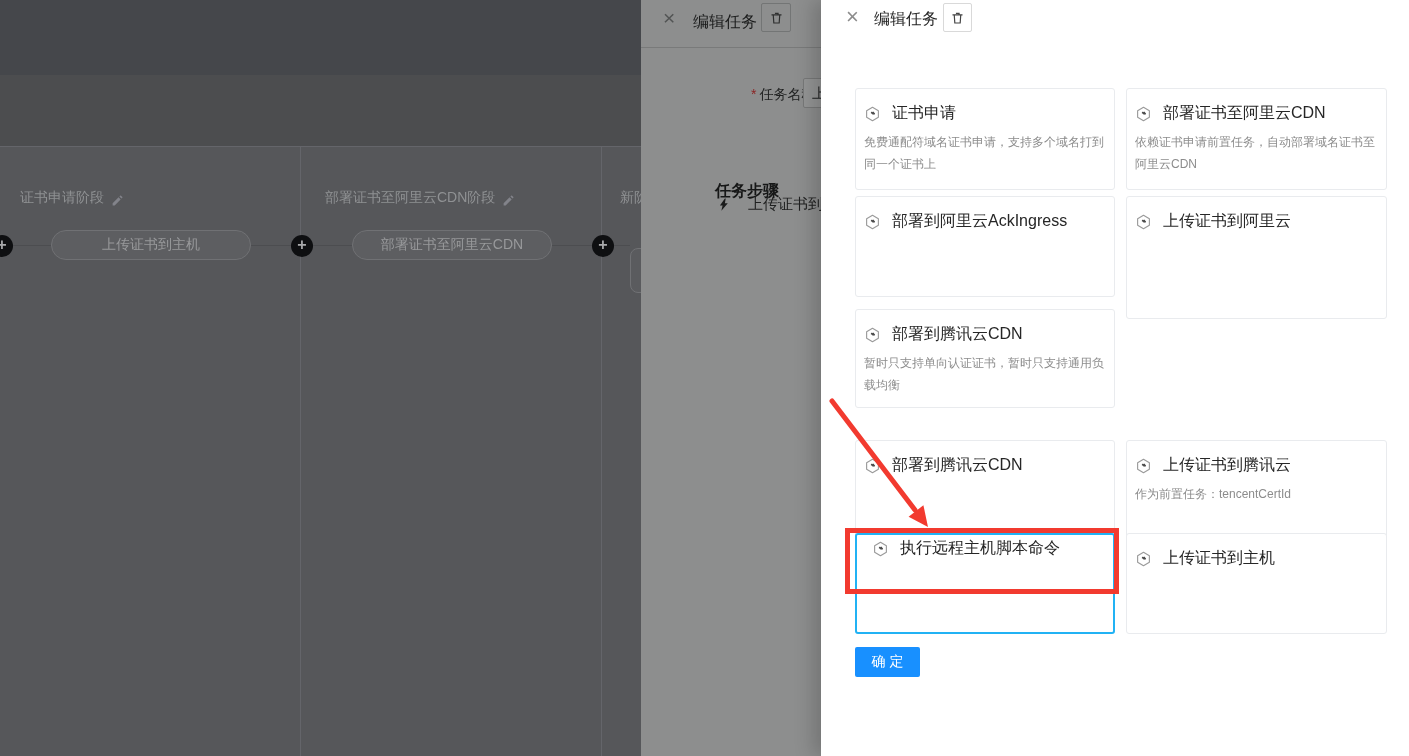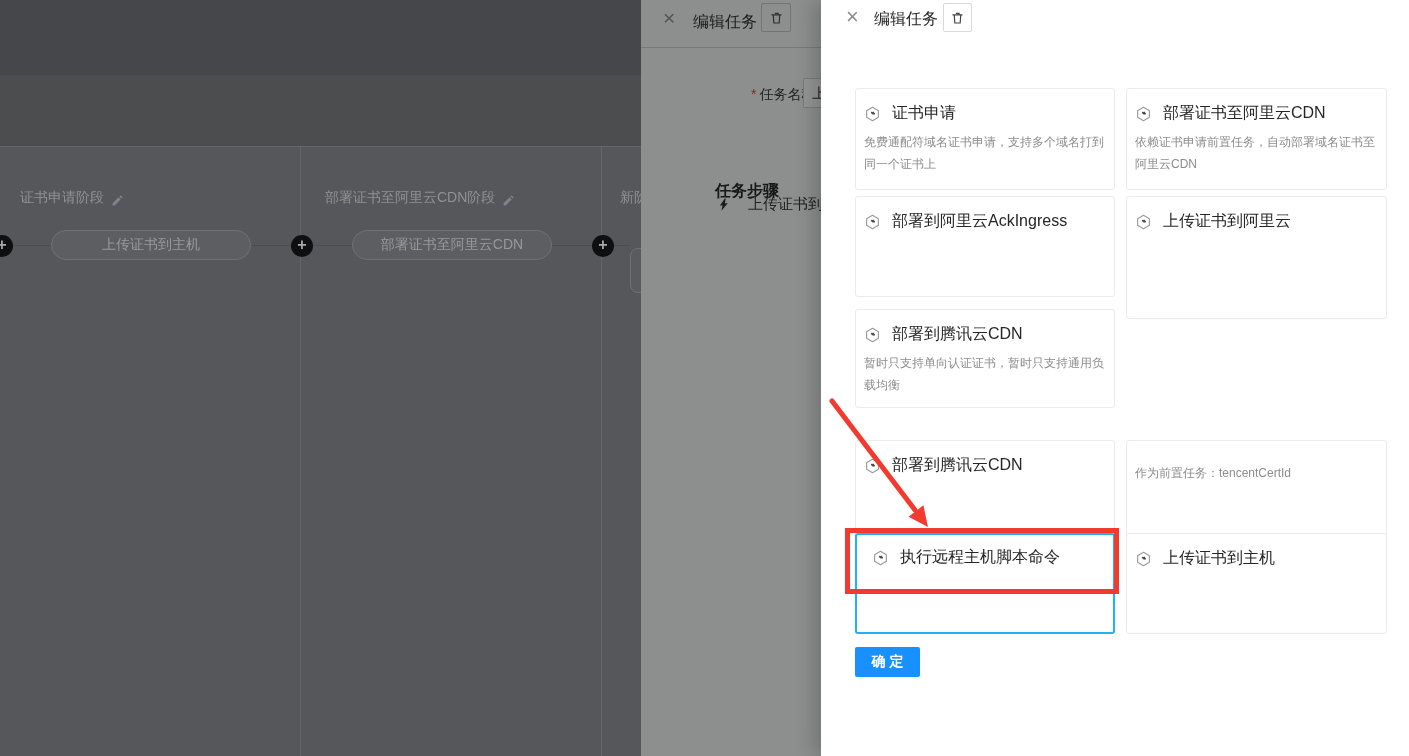--- a/index.html
+++ b/index.html
@@ -37,27 +37,27 @@
   
   #drawer-pick { position:absolute; left:821px; top:0; width:588px; height:756px; background:#ffffff; box-shadow:-8px 0 18px rgba(0,0,0,0.18); }
   #drawer-pick .close { position:absolute; left:25px; top:6px; font-size:22px; color:#8c8c8c; line-height:1; cursor:default; }
   #drawer-pick .ttl { position:absolute; left:53px; top:9px; font-size:16px; font-weight:500; color:#262626; }
   #drawer-pick .trash-btn { position:absolute; left:122px; top:3px; width:29px; height:29px; border:1px solid #d9d9d9; border-radius:2px; background:#fff; display:flex; align-items:center; justify-content:center; }
   #drawer-pick .trash-btn svg { stroke:#434343; }
 
   .row { position:absolute; left:34px; display:flex; gap:11px; }
   .card { width:260px; background:#fff; border:1px solid #e9ebee; border-radius:3px; padding:14px 8px; }
   .card.c2 { width:261px; }
-  .card.selected { border:2px solid #21b2f4; padding:12px 15px; }
+  .card.selected { border:2px solid #21b2f4; padding:3px 15px; }
   .card-title { display:flex; align-items:center; gap:11px; }
   .card-title .t { font-size:16px; color:#262626; white-space:nowrap; }
   .card-desc { margin-top:7px; font-size:12px; color:#8c8c8c; line-height:22px; }
   .hex-icon { flex:0 0 auto; }
 
-  .confirm-btn { position:absolute; left:34px; top:647px; width:65px; height:30px; background:#1890ff; border:none; border-radius:2px; color:#fff; font-size:14px; font-family:inherit; cursor:pointer;font-weight:bold; }
+  .confirm-btn { position:absolute; left:34px; top:647px; width:65px; height:30px; background:#1890ff; border:none; border-radius:2px; color:#fff; font-size:14px; font-family:inherit; cursor:pointer; }
 
   
   #anno-rect { position:absolute; left:845px; top:528px; width:274px; height:66px; border:5px solid #f23a2f; z-index:50; pointer-events:none; }
   #anno-arrow { position:absolute; left:815px; top:385px; z-index:50; pointer-events:none; }
 </style>
 </head>
 <body>
 
 <div id="screen">
 
@@ -198,20 +198,27 @@
         <div class="card-title">
           <svg class="hex-icon" width="17" height="18" viewBox="0 0 24 24">
               <path d="M12 2.5l8.3 4.8v9.4L12 21.5l-8.3-4.8V7.3z" fill="none" stroke="#9a9a9a" stroke-width="1.6" stroke-linejoin="round"></path>
               <path d="M12.6 8.9c1.1-.4 2 .4 1.8 1.5 1.1.2 1.5 1.3.8 2.1-.7.8-1.8.6-2.2-.3-.9.7-2 .3-2.2-.8-1.1-.1-1.5-1.2-.9-2 .6-.8 1.7-.7 2.1.1z" fill="#4d4d4d"></path>
             </svg>
           <span class="t">部署到腾讯云CDN</span>
         </div>
         <div class="card-desc"></div>
       </div>
       <div class="card c2" style="height:100px">
+        <div class="card-title">
+          <svg class="hex-icon" width="17" height="18" viewBox="0 0 24 24">
+              <path d="M12 2.5l8.3 4.8v9.4L12 21.5l-8.3-4.8V7.3z" fill="none" stroke="#9a9a9a" stroke-width="1.6" stroke-linejoin="round"></path>
+              <path d="M12.6 8.9c1.1-.4 2 .4 1.8 1.5 1.1.2 1.5 1.3.8 2.1-.7.8-1.8.6-2.2-.3-.9.7-2 .3-2.2-.8-1.1-.1-1.5-1.2-.9-2 .6-.8 1.7-.7 2.1.1z" fill="#4d4d4d"></path>
+            </svg>
+          <span class="t">上传证书到腾讯云</span>
+        </div>
         <div class="card-desc">作为前置任务：tencentCertId</div>
       </div>
     </div>
 
     <div class="row" style="top:533px">
       <div class="card selected" style="height:101px">
         <div class="card-title">
           <svg class="hex-icon" width="17" height="18" viewBox="0 0 24 24">
               <path d="M12 2.5l8.3 4.8v9.4L12 21.5l-8.3-4.8V7.3z" fill="none" stroke="#9a9a9a" stroke-width="1.6" stroke-linejoin="round"></path>
               <path d="M12.6 8.9c1.1-.4 2 .4 1.8 1.5 1.1.2 1.5 1.3.8 2.1-.7.8-1.8.6-2.2-.3-.9.7-2 .3-2.2-.8-1.1-.1-1.5-1.2-.9-2 .6-.8 1.7-.7 2.1.1z" fill="#4d4d4d"></path>

